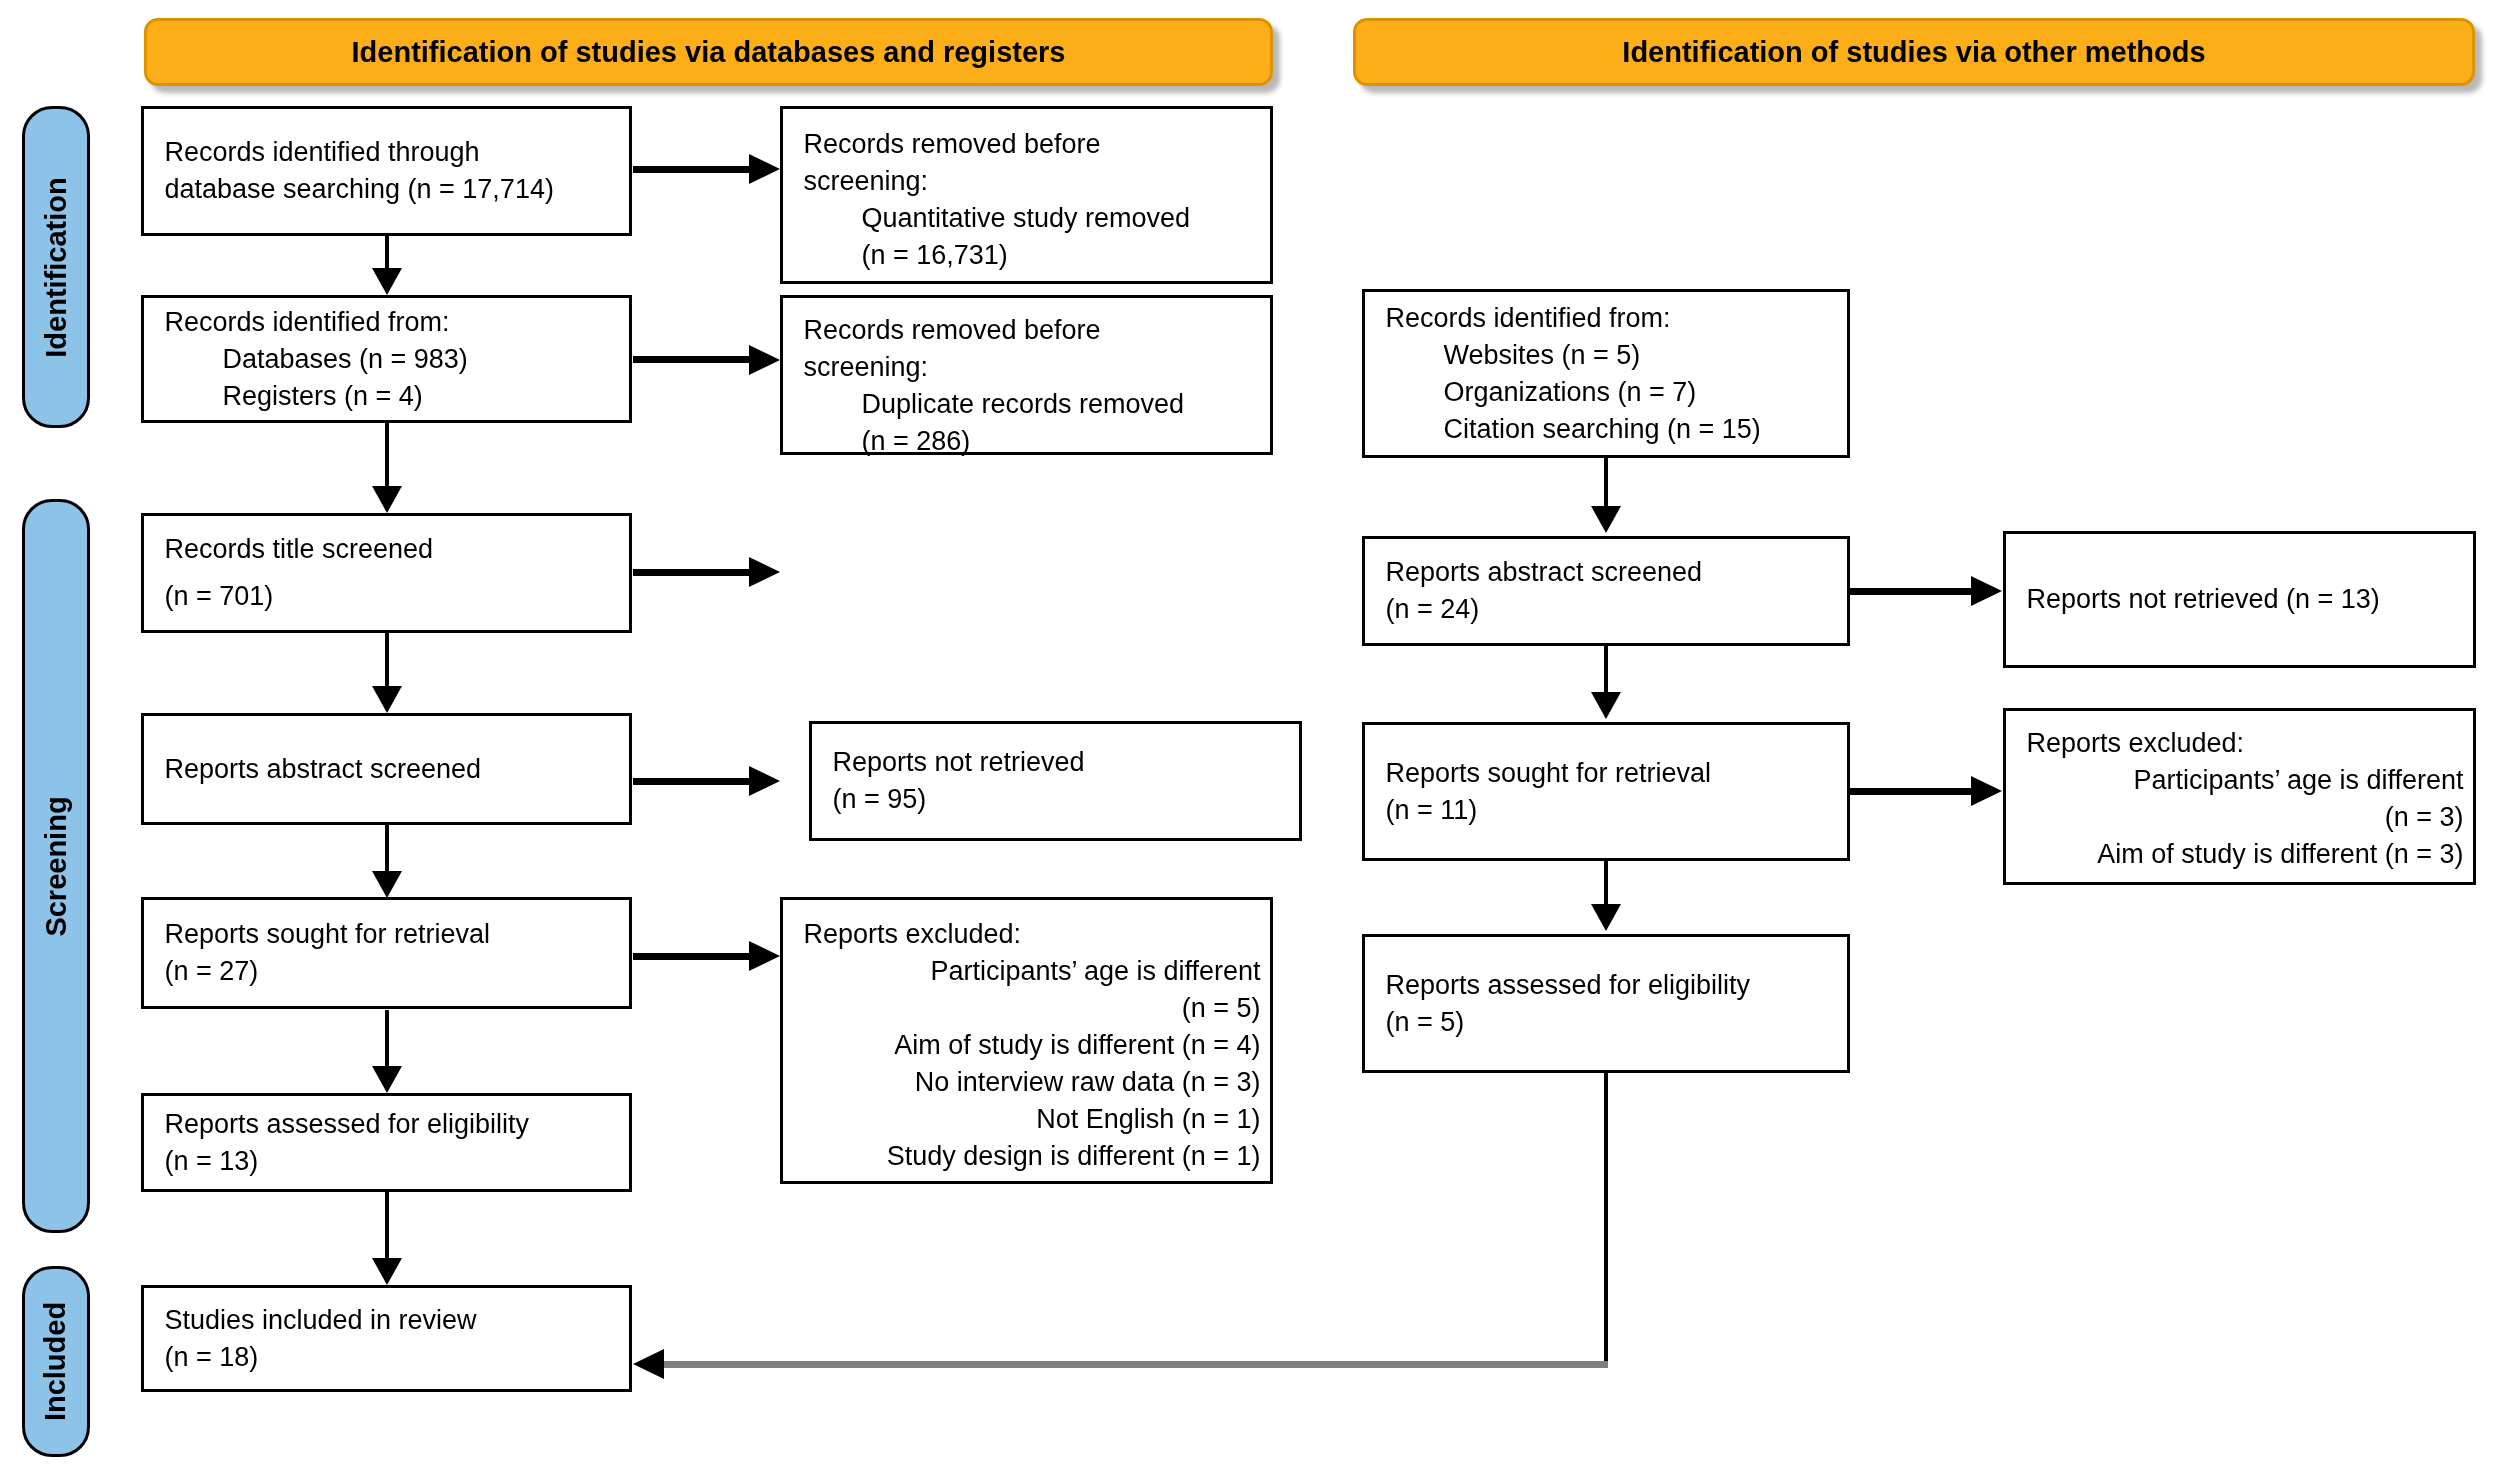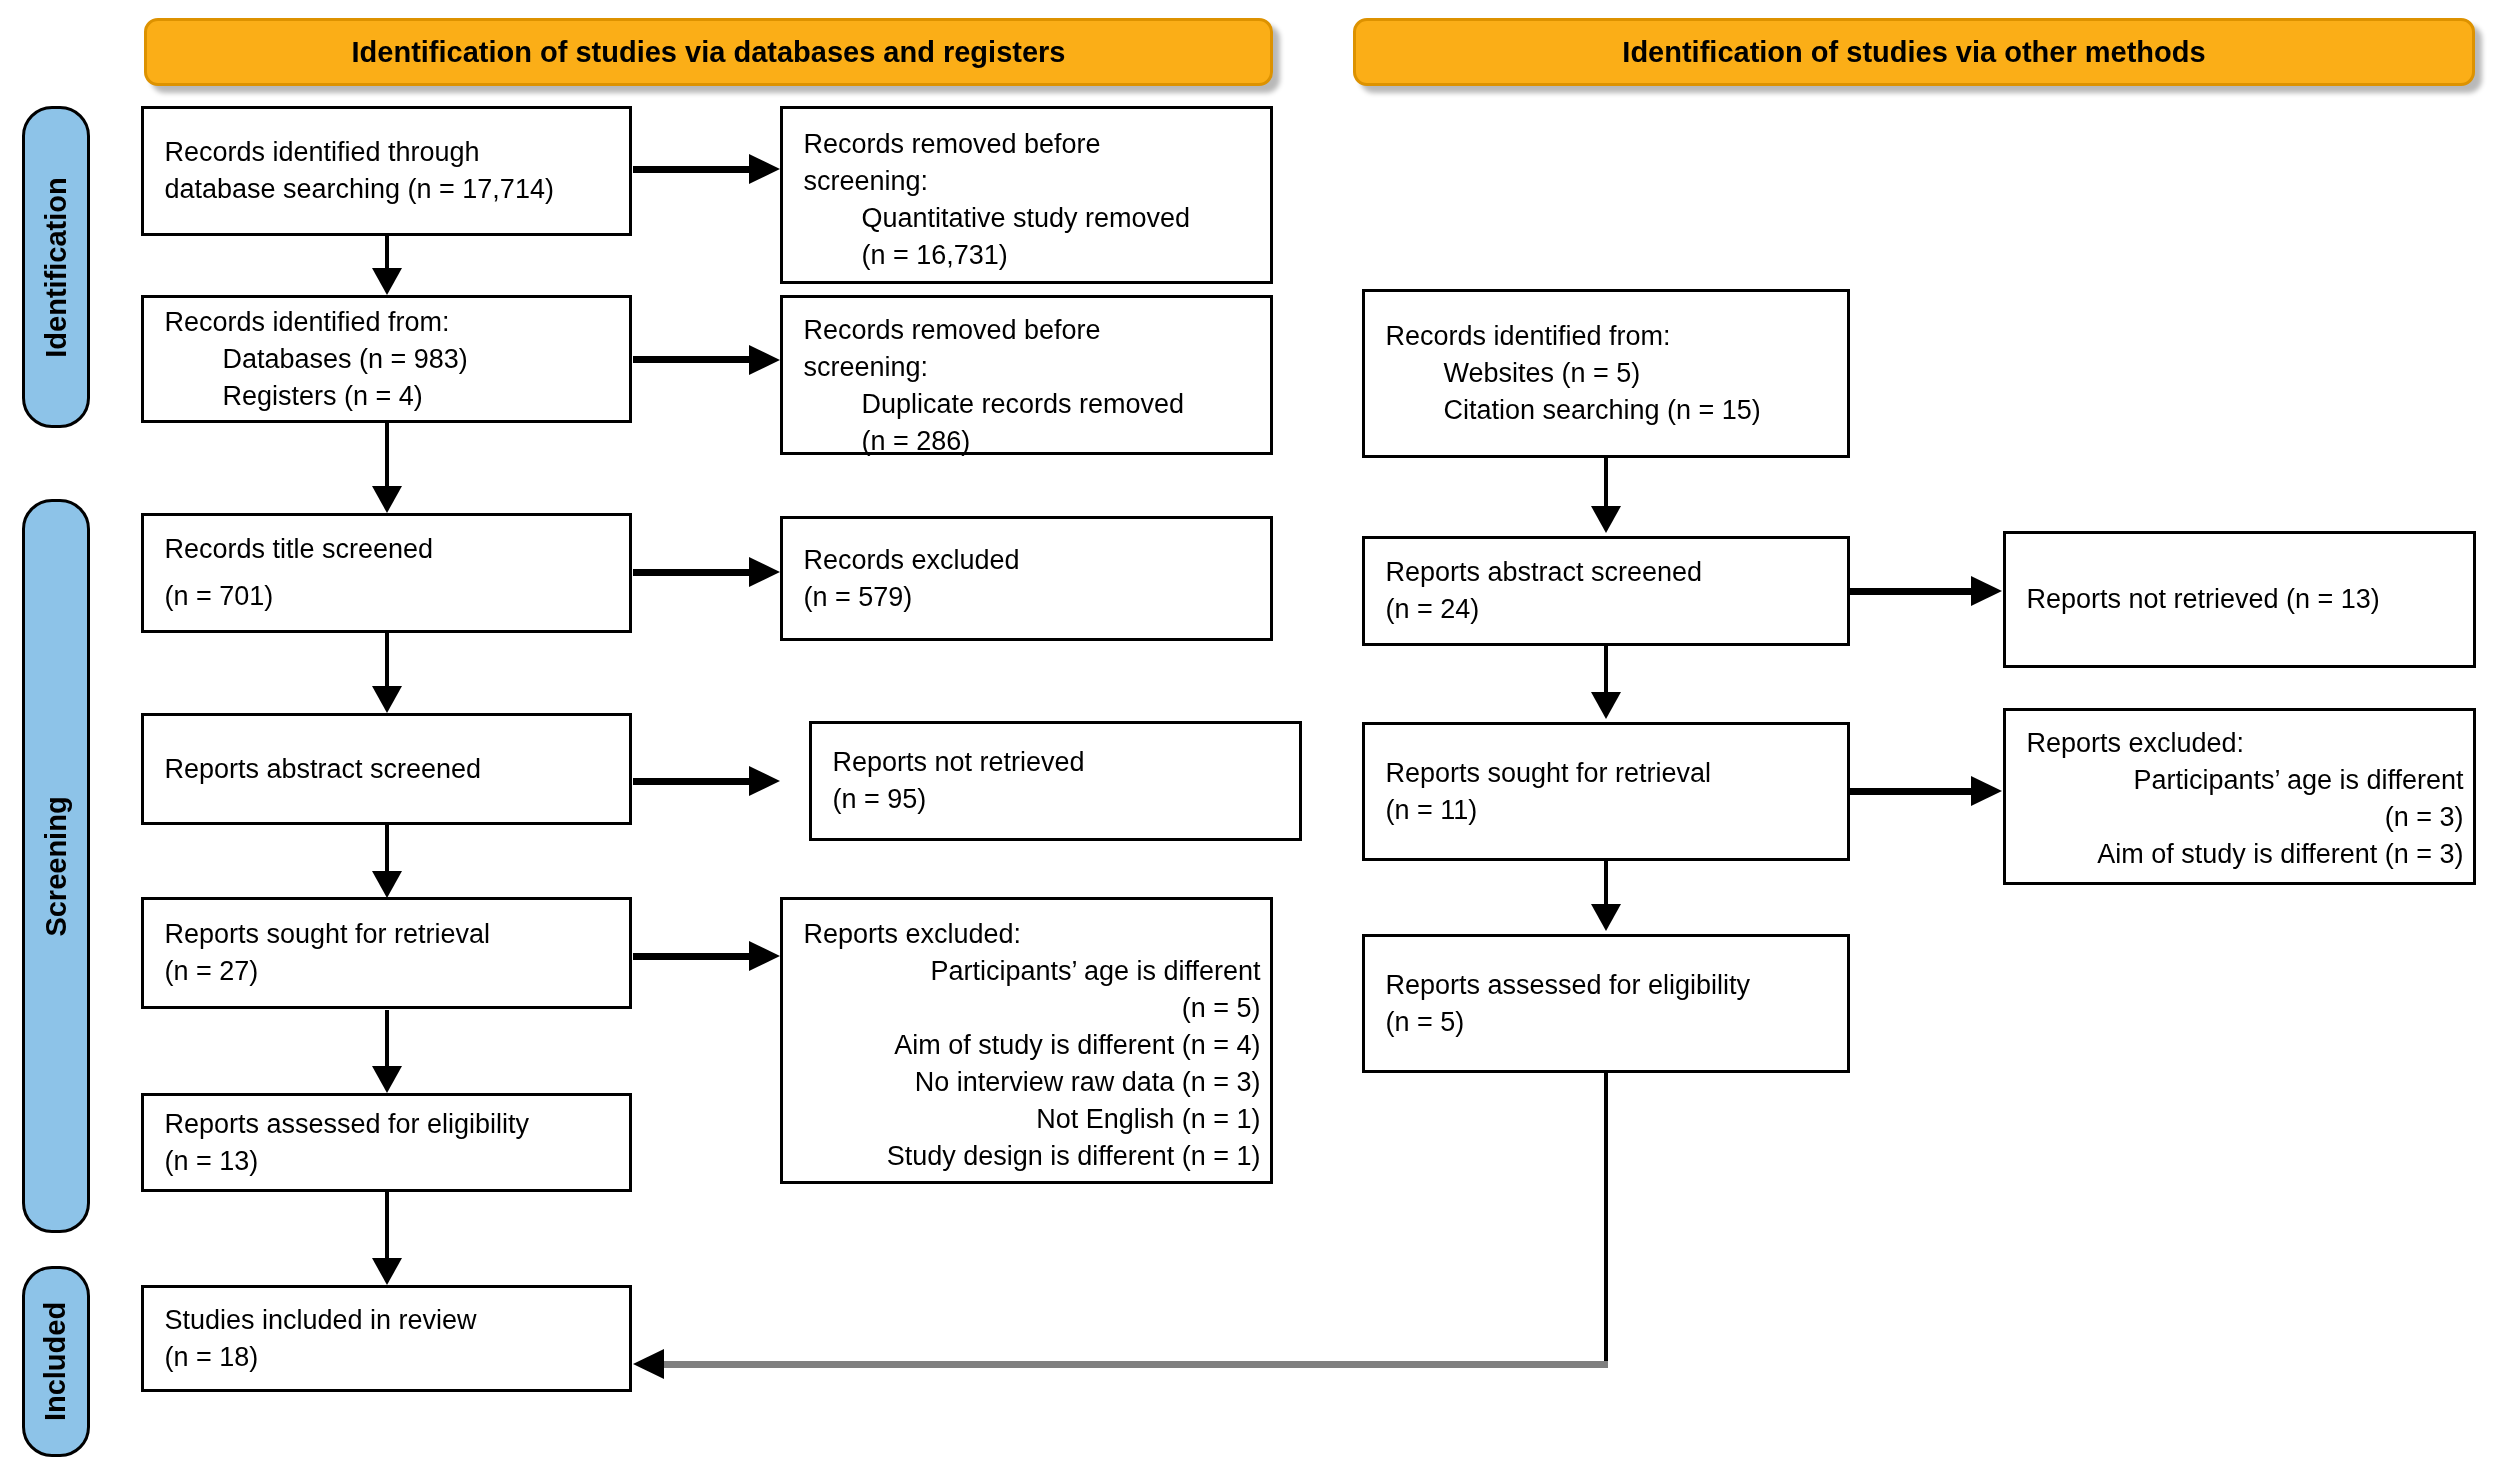--- a/index.html
+++ b/index.html
@@ -135,24 +135,20 @@
     <div class="ln">screening:</div>
     <div class="ln ind-a">Duplicate records removed</div>
     <div class="ln ind-a">(n = 286)</div>
   </div>
 
   <div class="fbox" style="left:141px; top:513px; width:491px; height:120px;gap:10px;">
     <div class="ln">Records title screened</div>
     <div class="ln">(n = 701)</div>
   </div>
 
-  <div class="fbox" style="left:780px; top:516px; width:493px; height:125px;">
-    <div class="ln">Records excluded</div>
-    <div class="ln">(n = 579)</div>
-  </div>
 
   <div class="fbox" style="left:141px; top:713px; width:491px; height:112px;">
     <div class="ln">Reports abstract screened</div>
   </div>
 
   <div class="fbox" style="left:780px; top:721px; width:493px; height:120px;margin-left:29px;">
     <div class="ln">Reports not retrieved</div>
     <div class="ln">(n = 95)</div>
   </div>
 
@@ -177,20 +173,21 @@
   </div>
 
   <div class="fbox" style="left:141px; top:1285px; width:491px; height:107px;">
     <div class="ln">Studies included in review</div>
     <div class="ln">(n = 18)</div>
   </div>
 
   <div class="fbox" style="left:1362px; top:289px; width:488px; height:169px;">
     <div class="ln">Records identified from:</div>
     <div class="ln ind-a">Websites (n = 5)</div>
+    <div class="ln ind-a">Organizations (n = 7)</div>
     <div class="ln ind-a">Citation searching (n = 15)</div>
   </div>
 
   <div class="fbox" style="left:1362px; top:536px; width:488px; height:110px;">
     <div class="ln">Reports abstract screened</div>
     <div class="ln">(n = 24)</div>
   </div>
 
   <div class="fbox" style="left:2003px; top:531px; width:473px; height:137px;">
     <div class="ln">Reports not retrieved (n = 13)</div>

